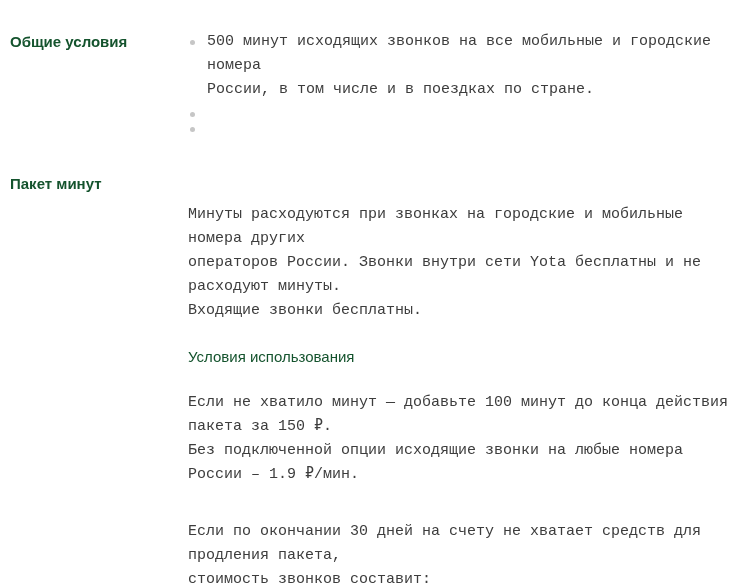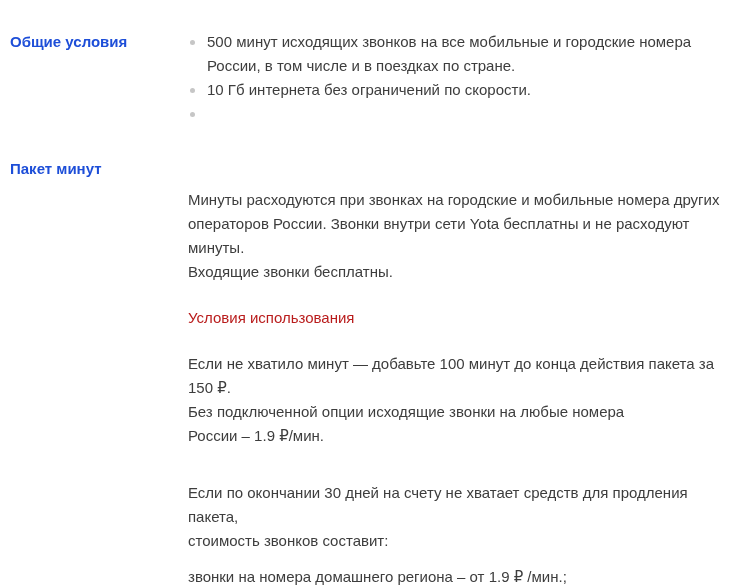--- a/index.html
+++ b/index.html
@@ -14,33 +14,33 @@
   }
   .page { padding: 30px 6px 0 10px; }
 
   .section { display: grid; grid-template-columns: 178px 1fr; }
   .section + .section { margin-top: 40px; }
 
   .sec-title {
     font-size: 15px;
     font-weight: bold;
     line-height: 24px;
-    color: #1d4ed8;
+    color: #14532d;
   }
 
   .content { max-width: 557px; }
 
-  p, .li-text { white-space: pre-line; }
+  p, .li-text { white-space: pre-line; font-family: Liberation Mono, monospace; }
 
   .p-intro   { margin-bottom: 22px; margin-top: 31px; }
   .subhead   {
     font-size: 15px;
     font-weight: normal;
     line-height: 24px;
-    color: #b91c1c;
+    color: #14532d;
     margin-bottom: 22px;
   }
   .p-option  { margin-bottom: 33px; }
   .p-renewal { margin-bottom: 12px; }
 
   ul.blist { list-style: none; }
   ul.blist li { display: flex; align-items: flex-start; }
   .dot {
     flex: 0 0 auto;
     width: 5px;
@@ -59,21 +59,20 @@
     <h2 class="sec-title">Общие условия</h2>
     <div class="content">
       <ul class="blist">
         <li>
           <span class="dot"></span>
           <span class="li-text">500 минут исходящих звонков на все мобильные и городские номера
 России, в том числе и в поездках по стране.</span>
         </li>
         <li>
           <span class="dot"></span>
-          <span class="li-text">10 Гб интернета без ограничений по скорости.</span>
         </li>
         <li>
           <span class="dot"></span>
         </li>
       </ul>
     </div>
   </section>
 
   <section class="section">
     <h2 class="sec-title">Пакет минут</h2>

